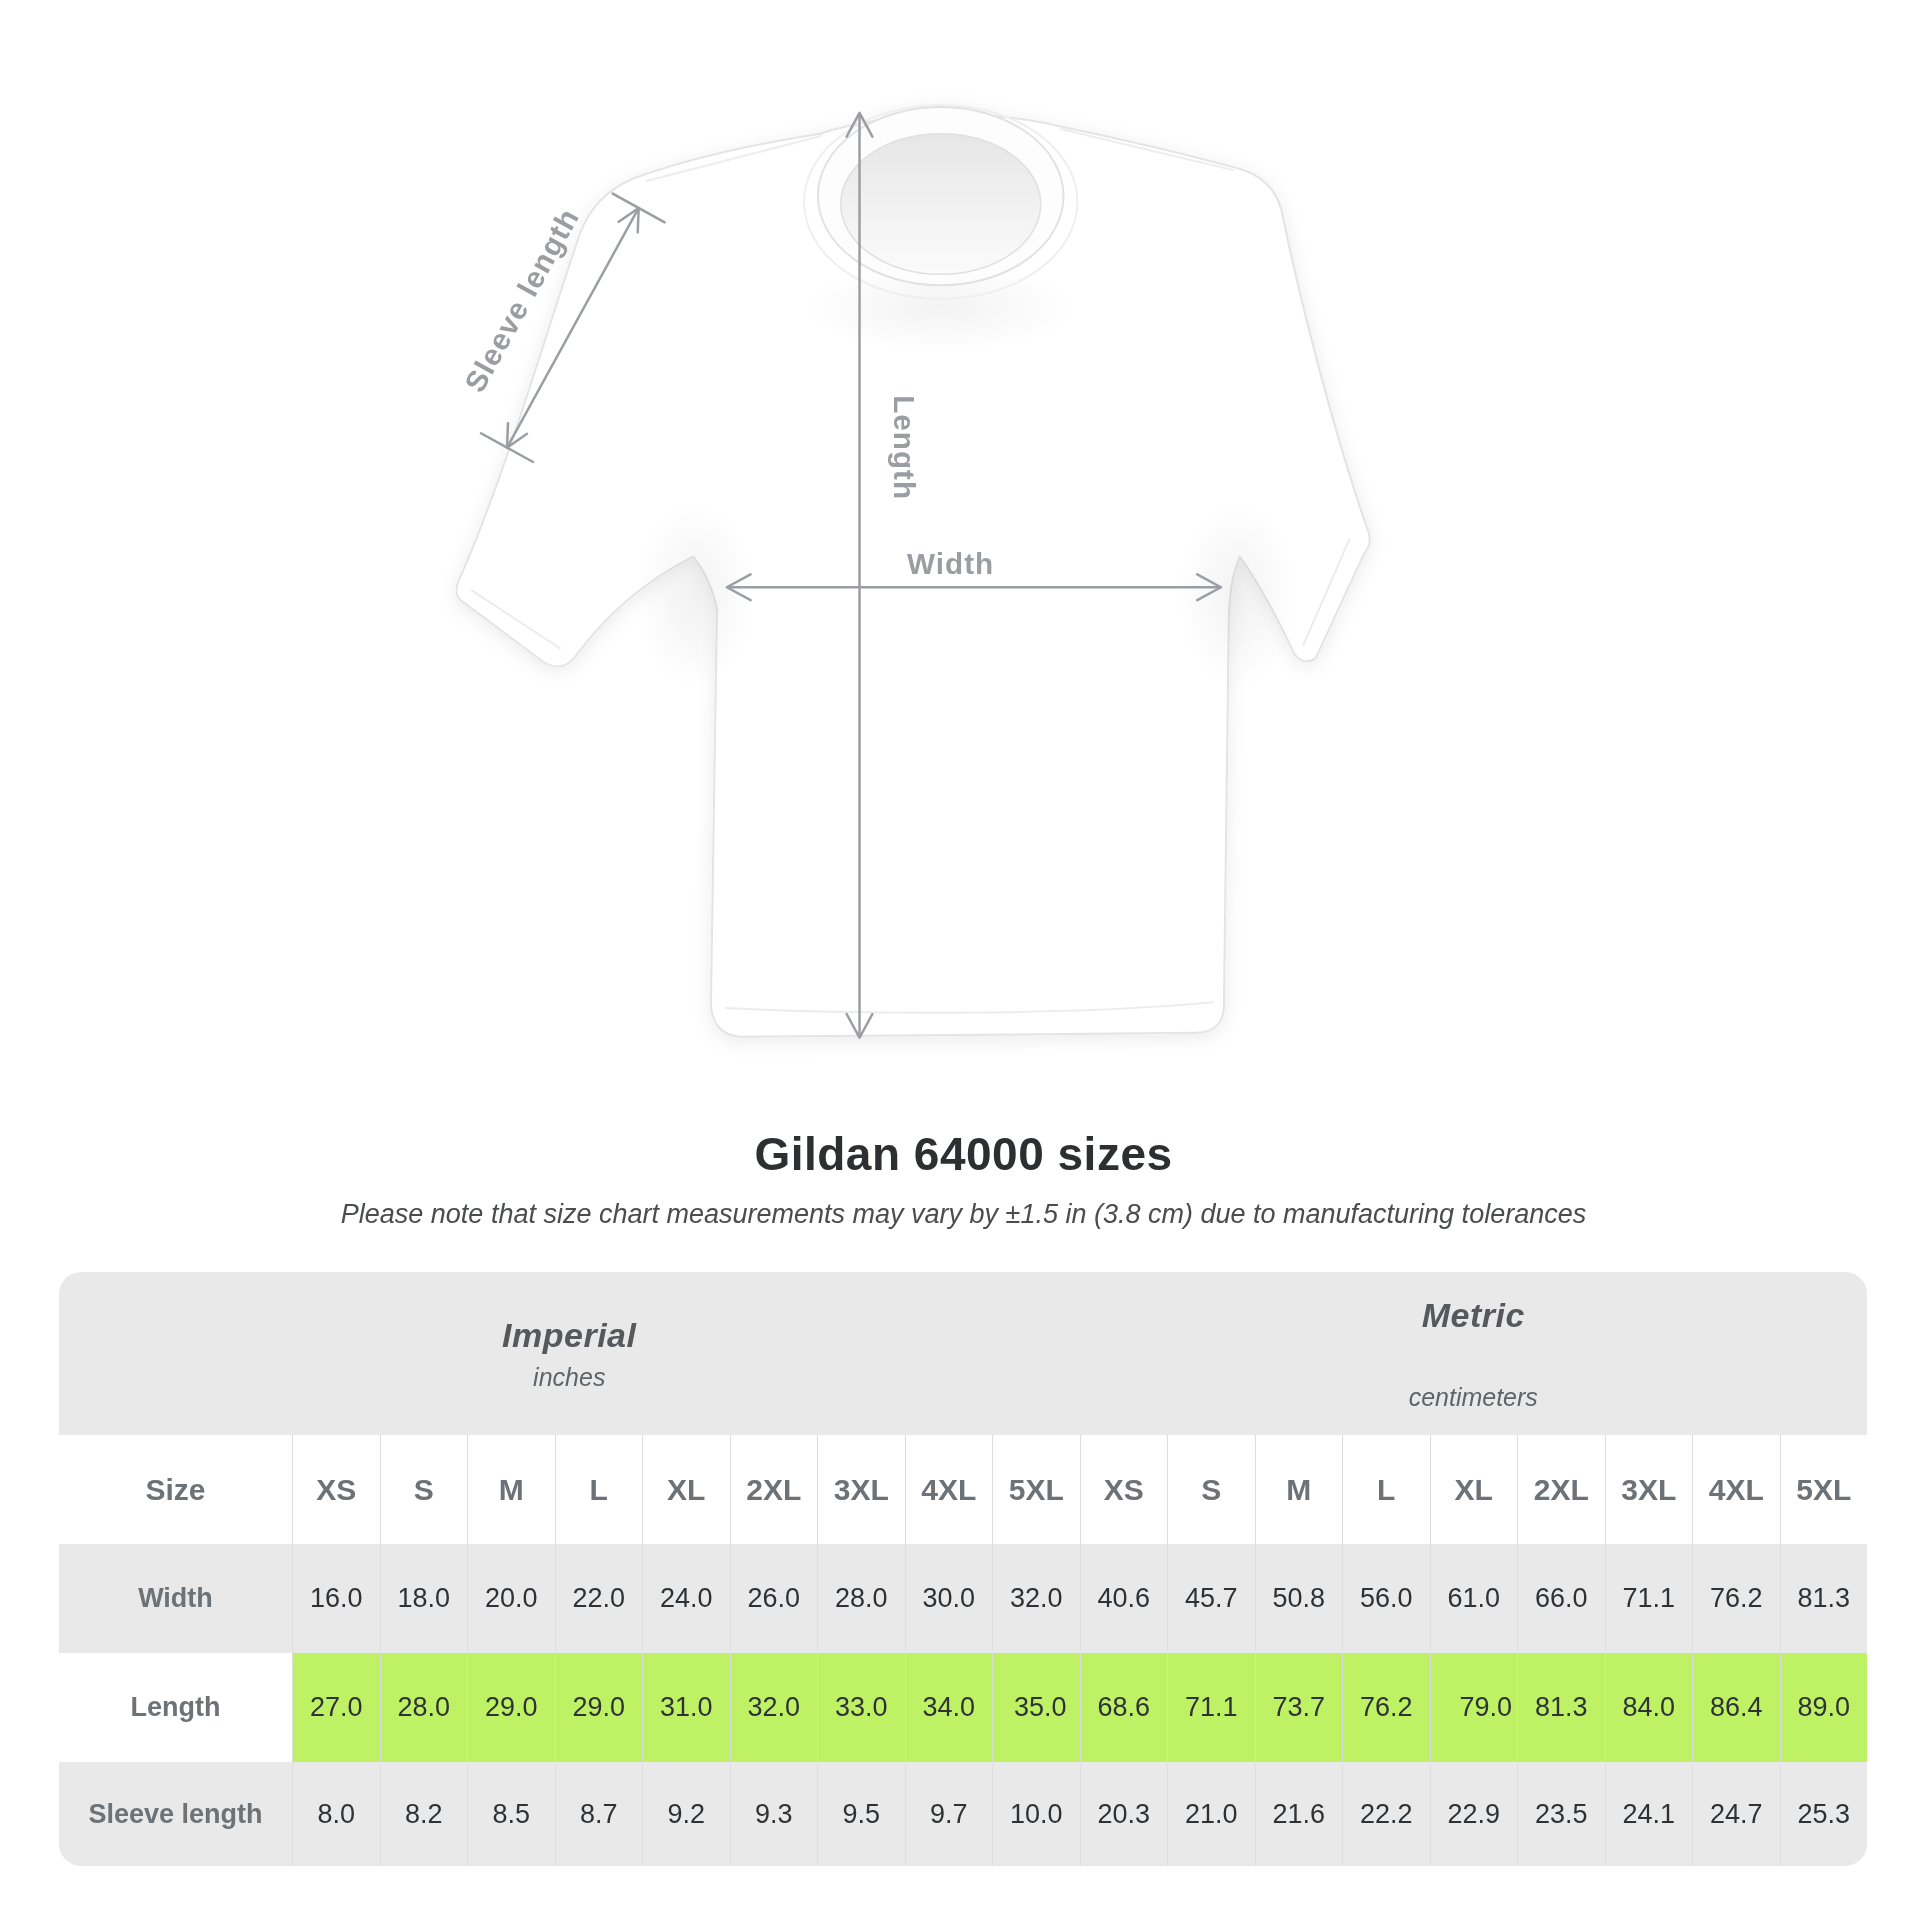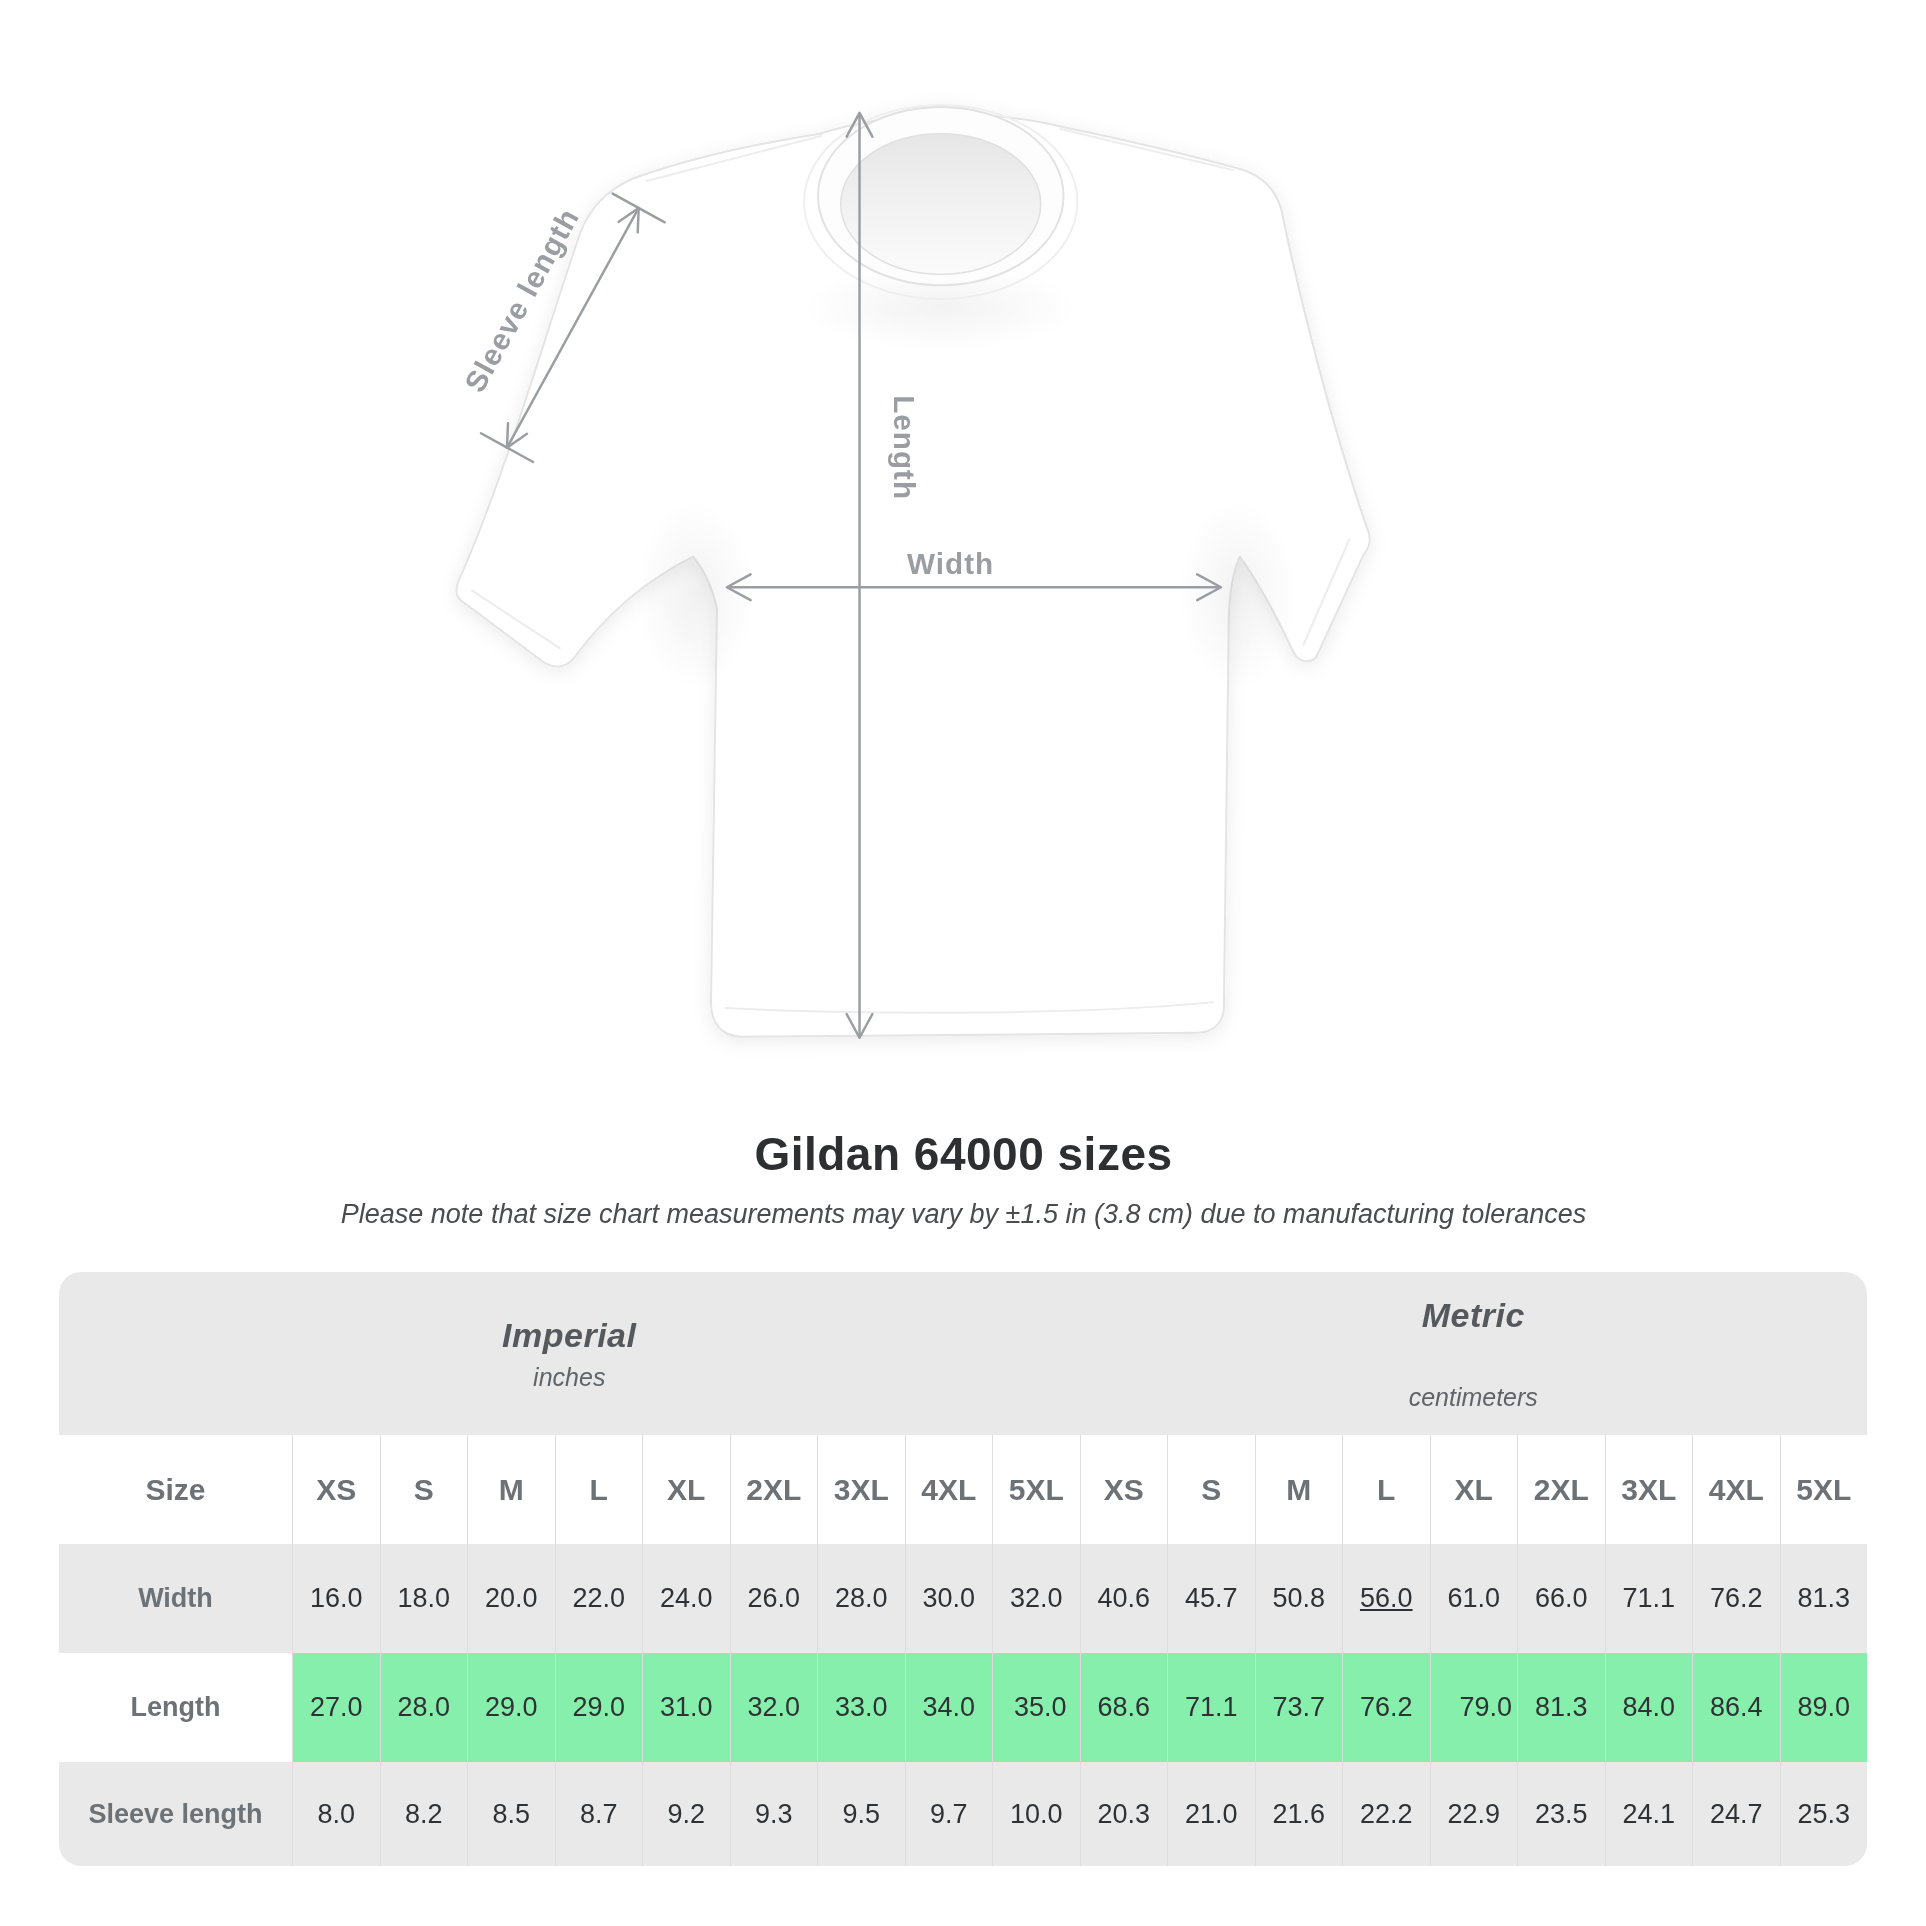--- a/index.html
+++ b/index.html
@@ -27,21 +27,21 @@
     grid-template-rows:163px 109px 109px 109px 104px;
     border-radius:22px;overflow:hidden;
     background:#ffffff;
   }
   .cell{display:flex;align-items:center;justify-content:center;}
   .group{background:#e9e9e9;flex-direction:column;gap:8px;}
   .g-label{font-size:34px;font-weight:bold;font-style:italic;color:#55585c;letter-spacing:0.5px;}
   .g-sub{font-size:25px;font-style:italic;color:#606468;}
   .head{background:#ffffff;font-size:30px;font-weight:bold;color:#6d7277;}
   .rlabel{font-size:27px;font-weight:bold;color:#6d7277;background:#ffffff;}
-  .val{font-size:27px;color:#2f3235;background:#86efac;}
+  .val{font-size:27px;color:#2f3235;background:#bef264;}
   .shade{background:#e9e9e9;}
   .sep{border-left:1px solid #dcdcdc;}
   .sep.shade{border-left-color:#dedede;}
 </style>
 </head>
 <body>
 
 <div class="stage">
 
   <div class="diagram-wrap">
@@ -177,21 +177,21 @@
       <div class="cell val sep shade" style="grid-area: 3 / 4;">20.0</div>
       <div class="cell val sep shade" style="grid-area: 3 / 5;">22.0</div>
       <div class="cell val sep shade" style="grid-area: 3 / 6;">24.0</div>
       <div class="cell val sep shade" style="grid-area: 3 / 7;">26.0</div>
       <div class="cell val sep shade" style="grid-area: 3 / 8;">28.0</div>
       <div class="cell val sep shade" style="grid-area: 3 / 9;">30.0</div>
       <div class="cell val sep shade" style="grid-area: 3 / 10;">32.0</div>
       <div class="cell val sep shade" style="grid-area: 3 / 11;">40.6</div>
       <div class="cell val sep shade" style="grid-area: 3 / 12;">45.7</div>
       <div class="cell val sep shade" style="grid-area: 3 / 13;">50.8</div>
-      <div class="cell val sep shade" style="grid-area: 3 / 14; text-decoration: underline;">56.0</div>
+      <div class="cell val sep shade" style="grid-area: 3 / 14;">56.0</div>
       <div class="cell val sep shade" style="grid-area: 3 / 15;">61.0</div>
       <div class="cell val sep shade" style="grid-area: 3 / 16;">66.0</div>
       <div class="cell val sep shade" style="grid-area: 3 / 17;">71.1</div>
       <div class="cell val sep shade" style="grid-area: 3 / 18;">76.2</div>
       <div class="cell val sep shade" style="grid-area: 3 / 19;">81.3</div>
       <div class="cell rlabel" style="grid-area: 4 / 1;">Length</div>
       <div class="cell val sep" style="grid-area: 4 / 2;">27.0</div>
       <div class="cell val sep" style="grid-area: 4 / 3;">28.0</div>
       <div class="cell val sep" style="grid-area: 4 / 4;">29.0</div>
       <div class="cell val sep" style="grid-area: 4 / 5;">29.0</div>

